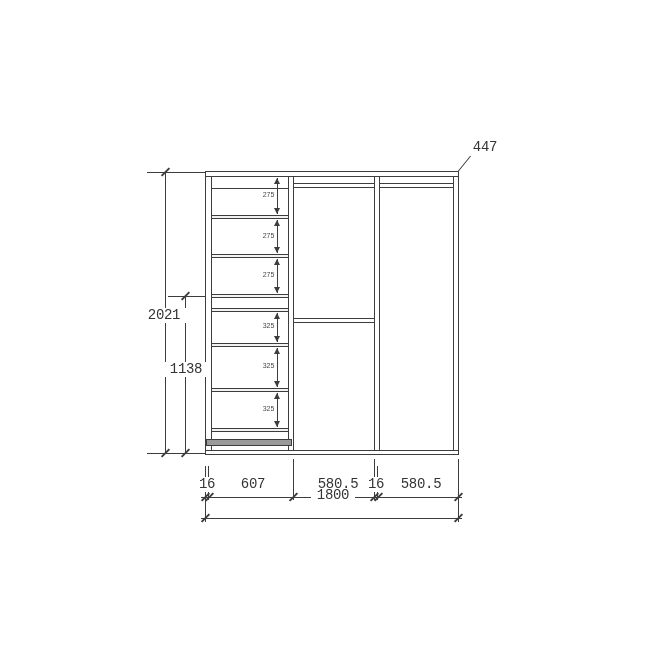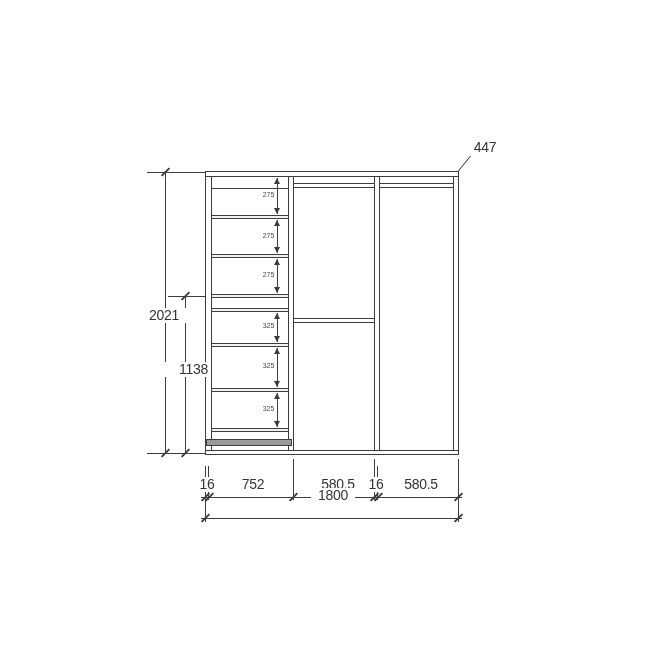--- a/index.html
+++ b/index.html
@@ -16,21 +16,21 @@
     border:1px solid #3d3d3d;}
   .tick{position:absolute;width:11px;height:2px;background:#3d3d3d;
     transform:rotate(-45deg);}
   .tri-up{position:absolute;width:0;height:0;
     border-left:3px solid transparent;border-right:3px solid transparent;
     border-bottom:6px solid #3d3d3d;}
   .tri-down{position:absolute;width:0;height:0;
     border-left:3px solid transparent;border-right:3px solid transparent;
     border-top:6px solid #3d3d3d;}
   .lbl{position:absolute;color:#343434;font-size:14px;letter-spacing:-0.3px;
-    text-align:center;line-height:15px;background:#ffffff;}
+    text-align:center;line-height:15px;background:#ffffff;font-family:Liberation Mono, monospace;}
   .lbl-sm{position:absolute;color:#4a4a4a;font-size:7px;letter-spacing:0;
     text-align:center;line-height:8px;background:#ffffff;}
   .leader{position:absolute;width:20px;height:1px;background:#3d3d3d;
     transform:rotate(-51deg);transform-origin:0 50%;}
 </style>
 </head>
 <body>
 
 <div class="canvas">
 
@@ -95,39 +95,39 @@
   <div class="ln" style="left:147px;top:172px;width:58px;height:1px;"></div>
   <div class="ln" style="left:168px;top:296px;width:37px;height:1px;"></div>
   <div class="ln" style="left:147px;top:453px;width:58px;height:1px;"></div>
   <div class="ln" style="left:165px;top:172px;width:1px;height:282px;"></div>
   <div class="ln" style="left:185px;top:296px;width:1px;height:158px;"></div>
   <div class="tick" style="left:160px;top:171px;"></div>
   <div class="tick" style="left:160px;top:452px;"></div>
   <div class="tick" style="left:180px;top:295px;"></div>
   <div class="tick" style="left:180px;top:452px;"></div>
   <div class="lbl" style="left:142px;top:308px;width:44px;">2021</div>
-  <div class="lbl" style="left:164px;top:362px;width:44px;text-align:right;">1138</div>
+  <div class="lbl" style="left:164px;top:362px;width:44px;">1138</div>
 
   <div class="ln" style="left:205px;top:466px;width:1px;height:56px;"></div>
   <div class="ln" style="left:208px;top:466px;width:1px;height:34px;"></div>
   <div class="ln" style="left:293px;top:459px;width:1px;height:41px;"></div>
   <div class="ln" style="left:374px;top:459px;width:1px;height:41px;"></div>
   <div class="ln" style="left:377px;top:466px;width:1px;height:34px;"></div>
   <div class="ln" style="left:458px;top:459px;width:1px;height:63px;"></div>
 
   <div class="ln" style="left:201px;top:497px;width:261px;height:1px;"></div>
   <div class="tick" style="left:200px;top:496px;"></div>
   <div class="tick" style="left:204px;top:496px;"></div>
   <div class="tick" style="left:288px;top:496px;"></div>
   <div class="tick" style="left:369px;top:496px;"></div>
   <div class="tick" style="left:373px;top:496px;"></div>
   <div class="tick" style="left:453px;top:496px;"></div>
 
   <div class="lbl" style="left:192px;top:477px;width:30px;">16</div>
-  <div class="lbl" style="left:233px;top:477px;width:40px;">752</div>
+  <div class="lbl" style="left:233px;top:477px;width:40px;">607</div>
   <div class="lbl" style="left:314px;top:477px;width:48px;">580.5</div>
   <div class="lbl" style="left:361px;top:477px;width:30px;">16</div>
   <div class="lbl" style="left:397px;top:477px;width:48px;">580.5</div>
 
   <div class="ln" style="left:201px;top:518px;width:261px;height:1px;"></div>
   <div class="tick" style="left:200px;top:517px;"></div>
   <div class="tick" style="left:453px;top:517px;"></div>
   <div class="lbl" style="left:311px;top:488px;width:44px;">1800</div>
 
   <div class="leader" style="left:458px;top:171px;"></div>

